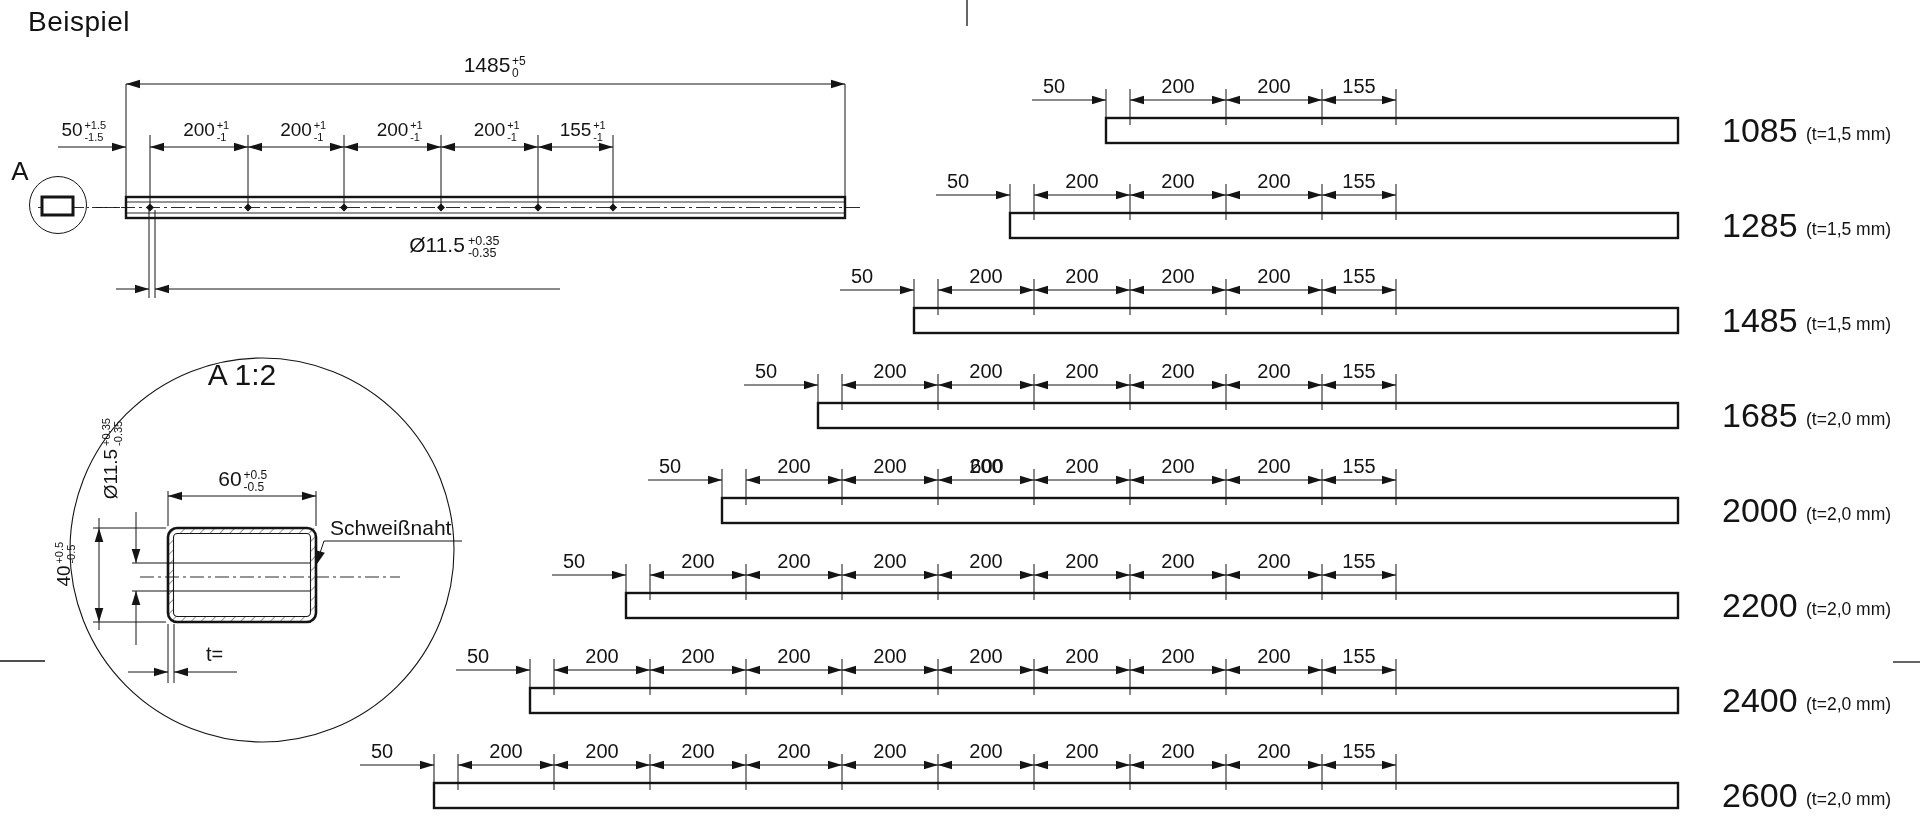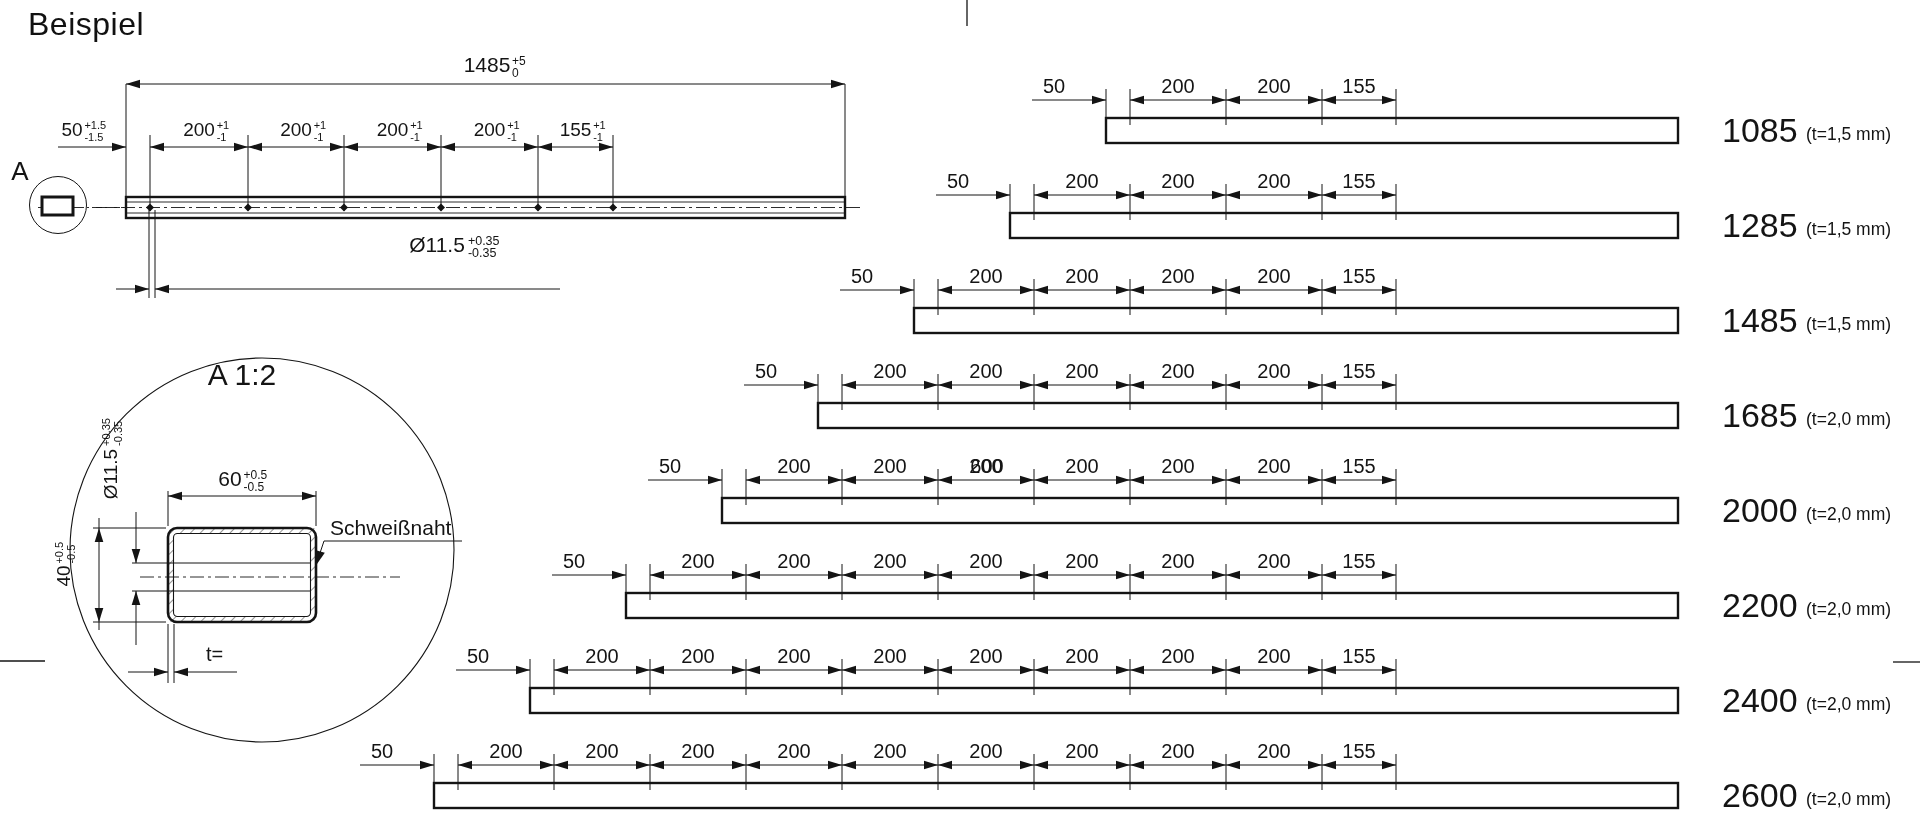--- a/index.html
+++ b/index.html
@@ -1,18 +1,18 @@
 <!DOCTYPE html>
 <html><head>
 <meta charset="utf-8">
 <style>
   html,body{margin:0;padding:0;background:#fff;}
   .canvas{position:relative;width:1920px;height:829px;background:#ffffff;overflow:hidden;
           font-family:"Liberation Sans",sans-serif;}
-  .page-title{position:absolute;left:28px;top:6px;font-size:32px;color:#111;letter-spacing:0.5px;}
+  .page-title{position:absolute;left:28px;top:6px;font-size:28px;color:#111;letter-spacing:0.5px;}
   svg text{font-family:"Liberation Sans",sans-serif;fill:#141414;}
   svg line,svg path.ln{stroke:#141414;}
 </style>
 </head>
 <body>
 
 <div class="canvas">
   <div class="page-title">Beispiel</div>
   <svg id="drawing" width="1920" height="829" viewBox="0 0 1920 829">
       <defs>

